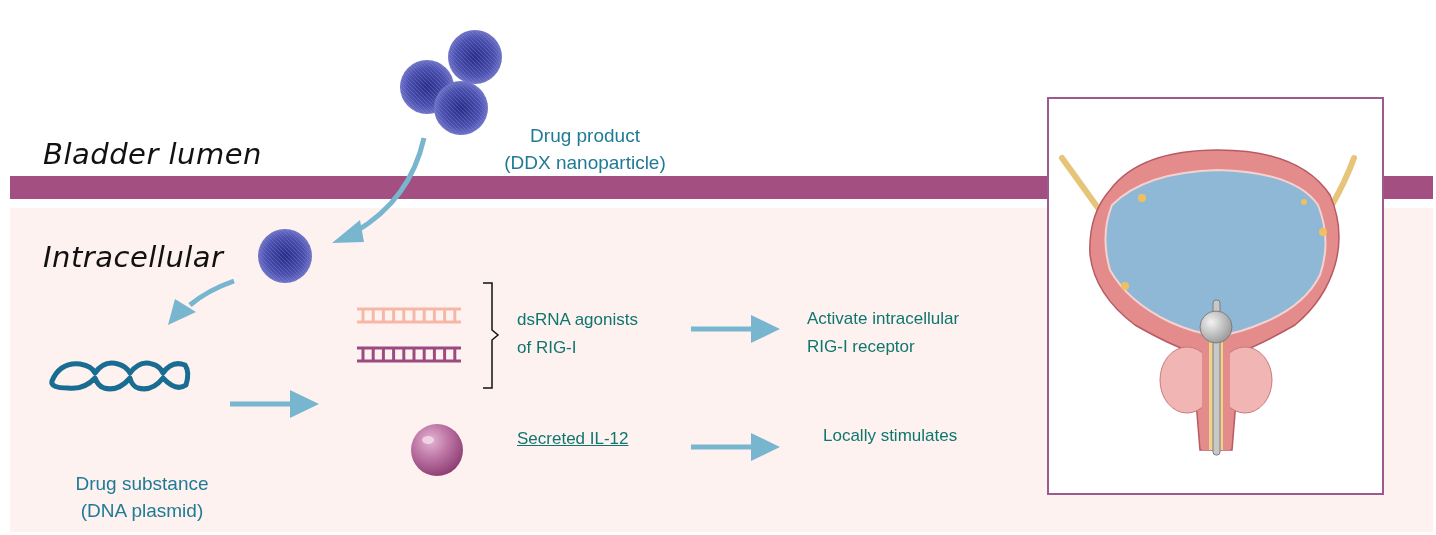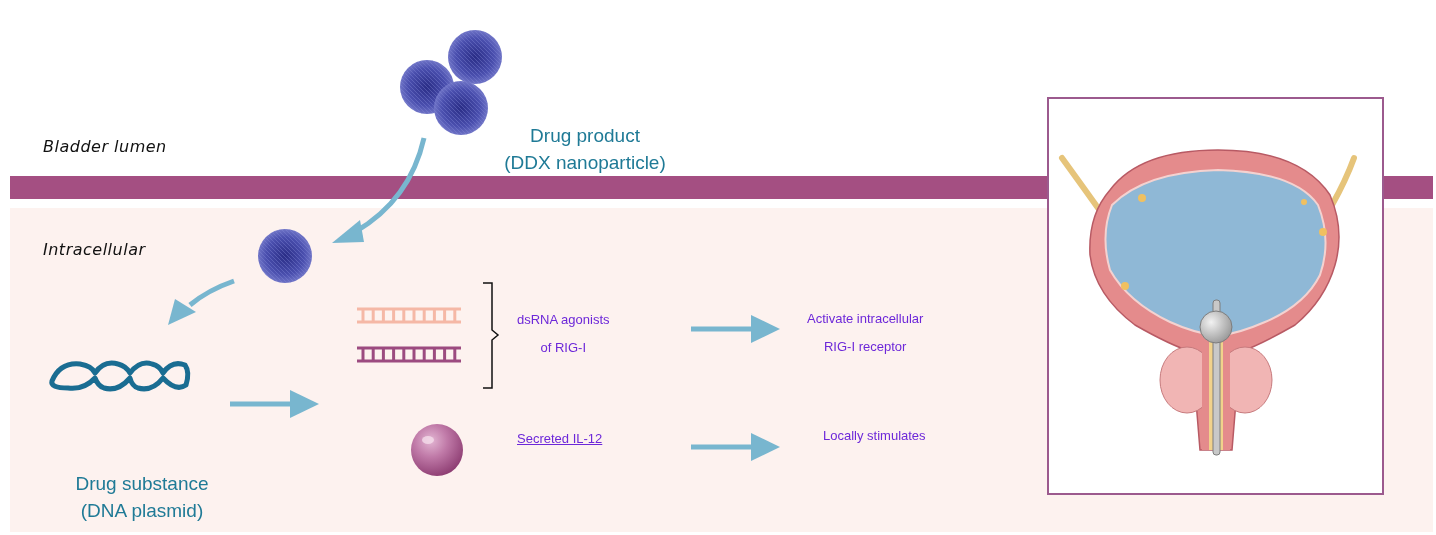--- a/index.html
+++ b/index.html
@@ -1,23 +1,23 @@
 <!DOCTYPE html>
 <html><head>
 <meta charset="utf-8">
 <style>
   html, body { margin: 0; padding: 0; background: #ffffff; }
   body { width: 1436px; height: 535px; position: relative; overflow: hidden;
          font-family: "Liberation Sans", sans-serif; }
   .abs { position: absolute; }
   .membrane { left: 10px; top: 176px; width: 1423px; height: 23px; background: #a44f82; }
   .cytoplasm { left: 10px; top: 208px; width: 1423px; height: 324px; background: #fdf2ef; }
-  .region-label { font-family: "DejaVu Sans", sans-serif; font-style: italic; font-size: 16px; color: #111; letter-spacing: 0.5px; }
+  .region-label { font-family: "DejaVu Sans", sans-serif; font-style: italic; font-size: 29px; color: #111; letter-spacing: 0.5px; }
   .teal-text { color: #1f7a96; font-size: 19px; text-align: center; line-height: 27px; margin-top: 18px; }
-  .body-text { color: #6d28d9; font-size: 13px; line-height: 28px; text-align: center; }
+  .body-text { color: #0f766e; font-size: 17px; line-height: 28px; }
   .bladder-box { left: 1047px; top: 97px; width: 333px; height: 394px; background: #ffffff; border: 2px solid #9c5a8e; }
   svg { position: absolute; left: 0; top: 0; }
 </style>
 </head>
 <body>
 
 <div class="abs membrane"></div>
 <div class="abs cytoplasm"></div>
 
 <div class="abs region-label" style="left:43px; top:137px;">Bladder lumen</div>

